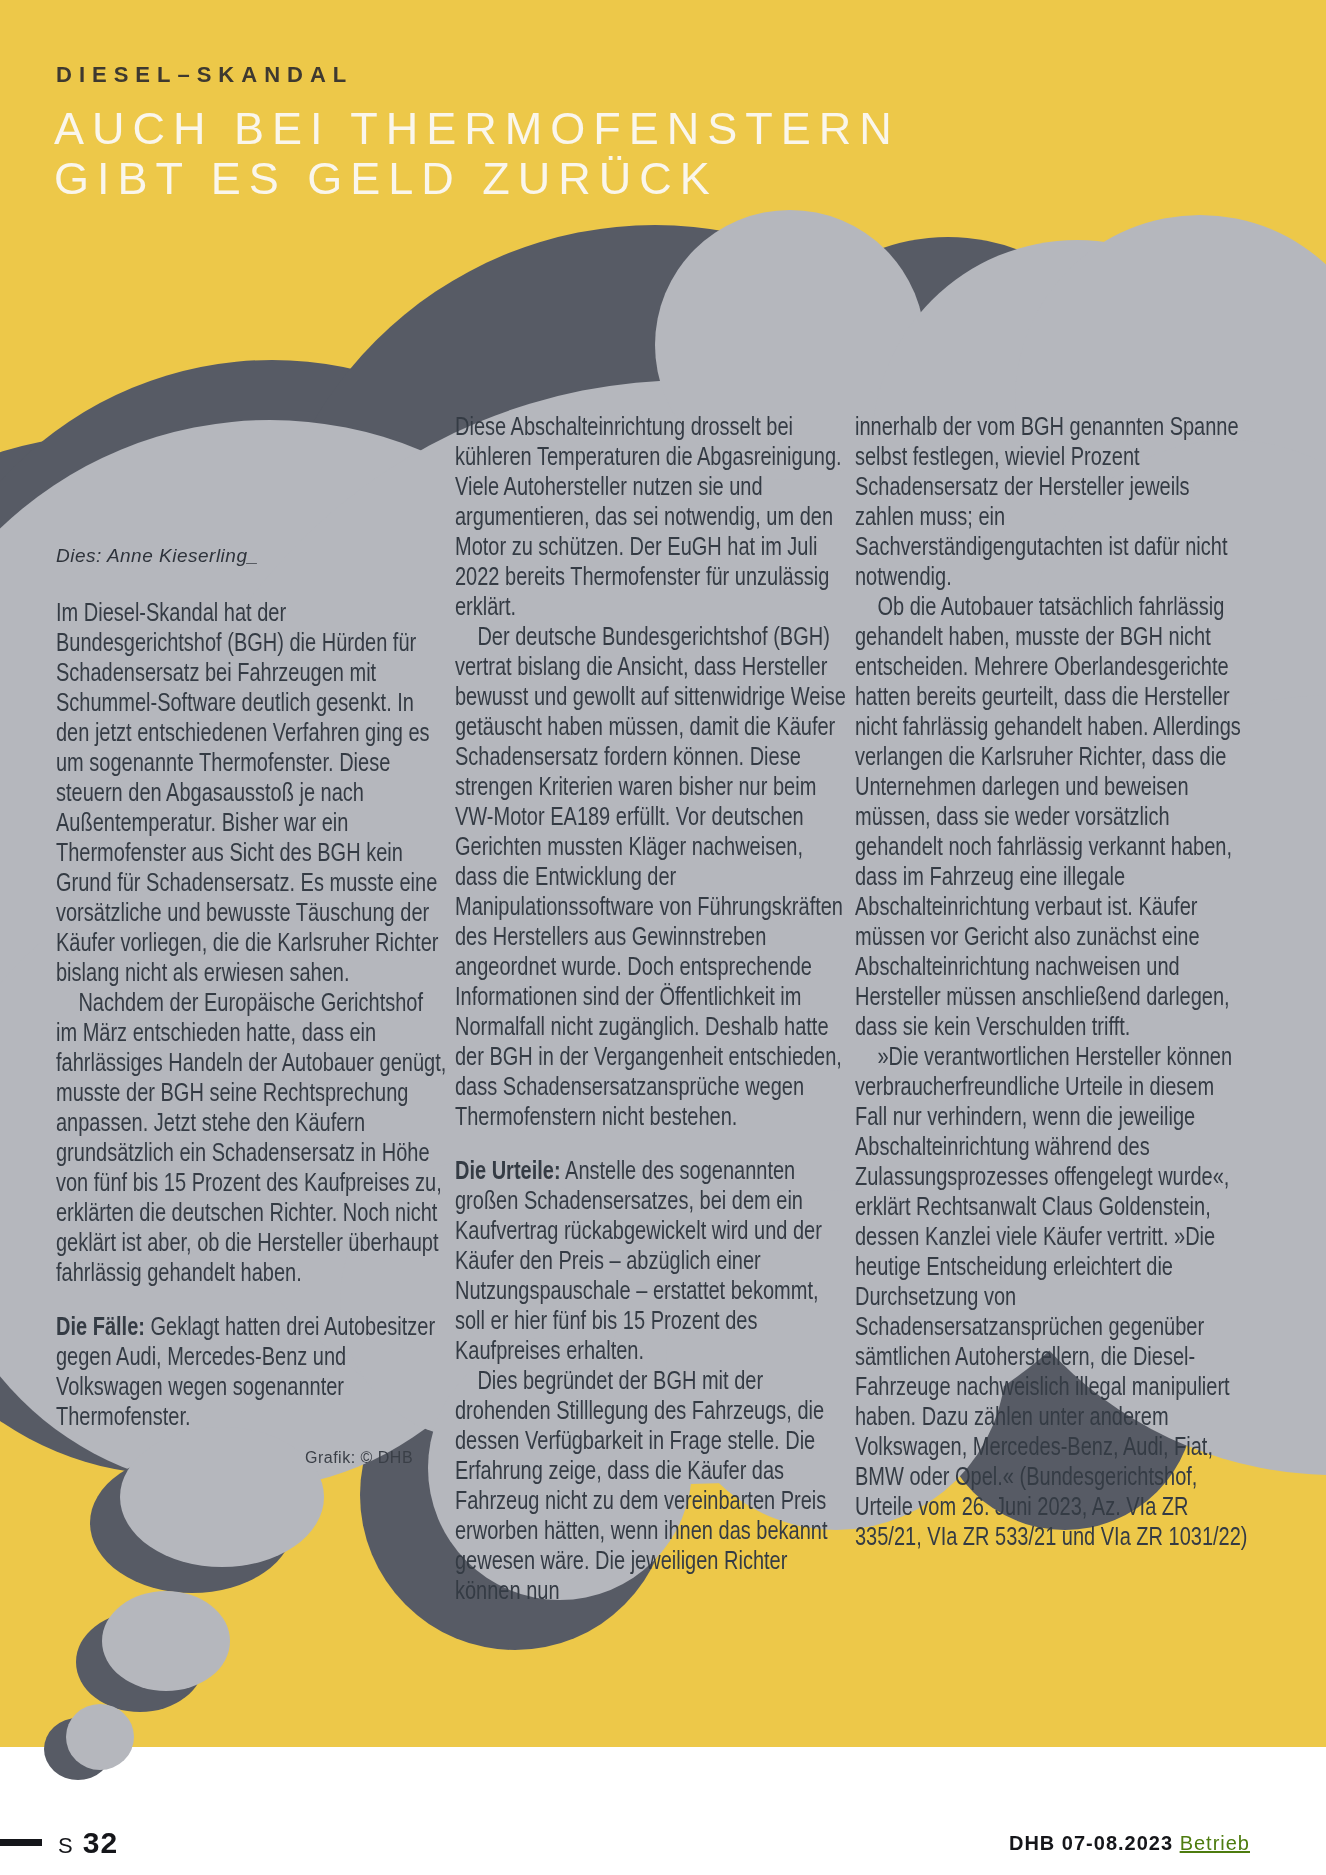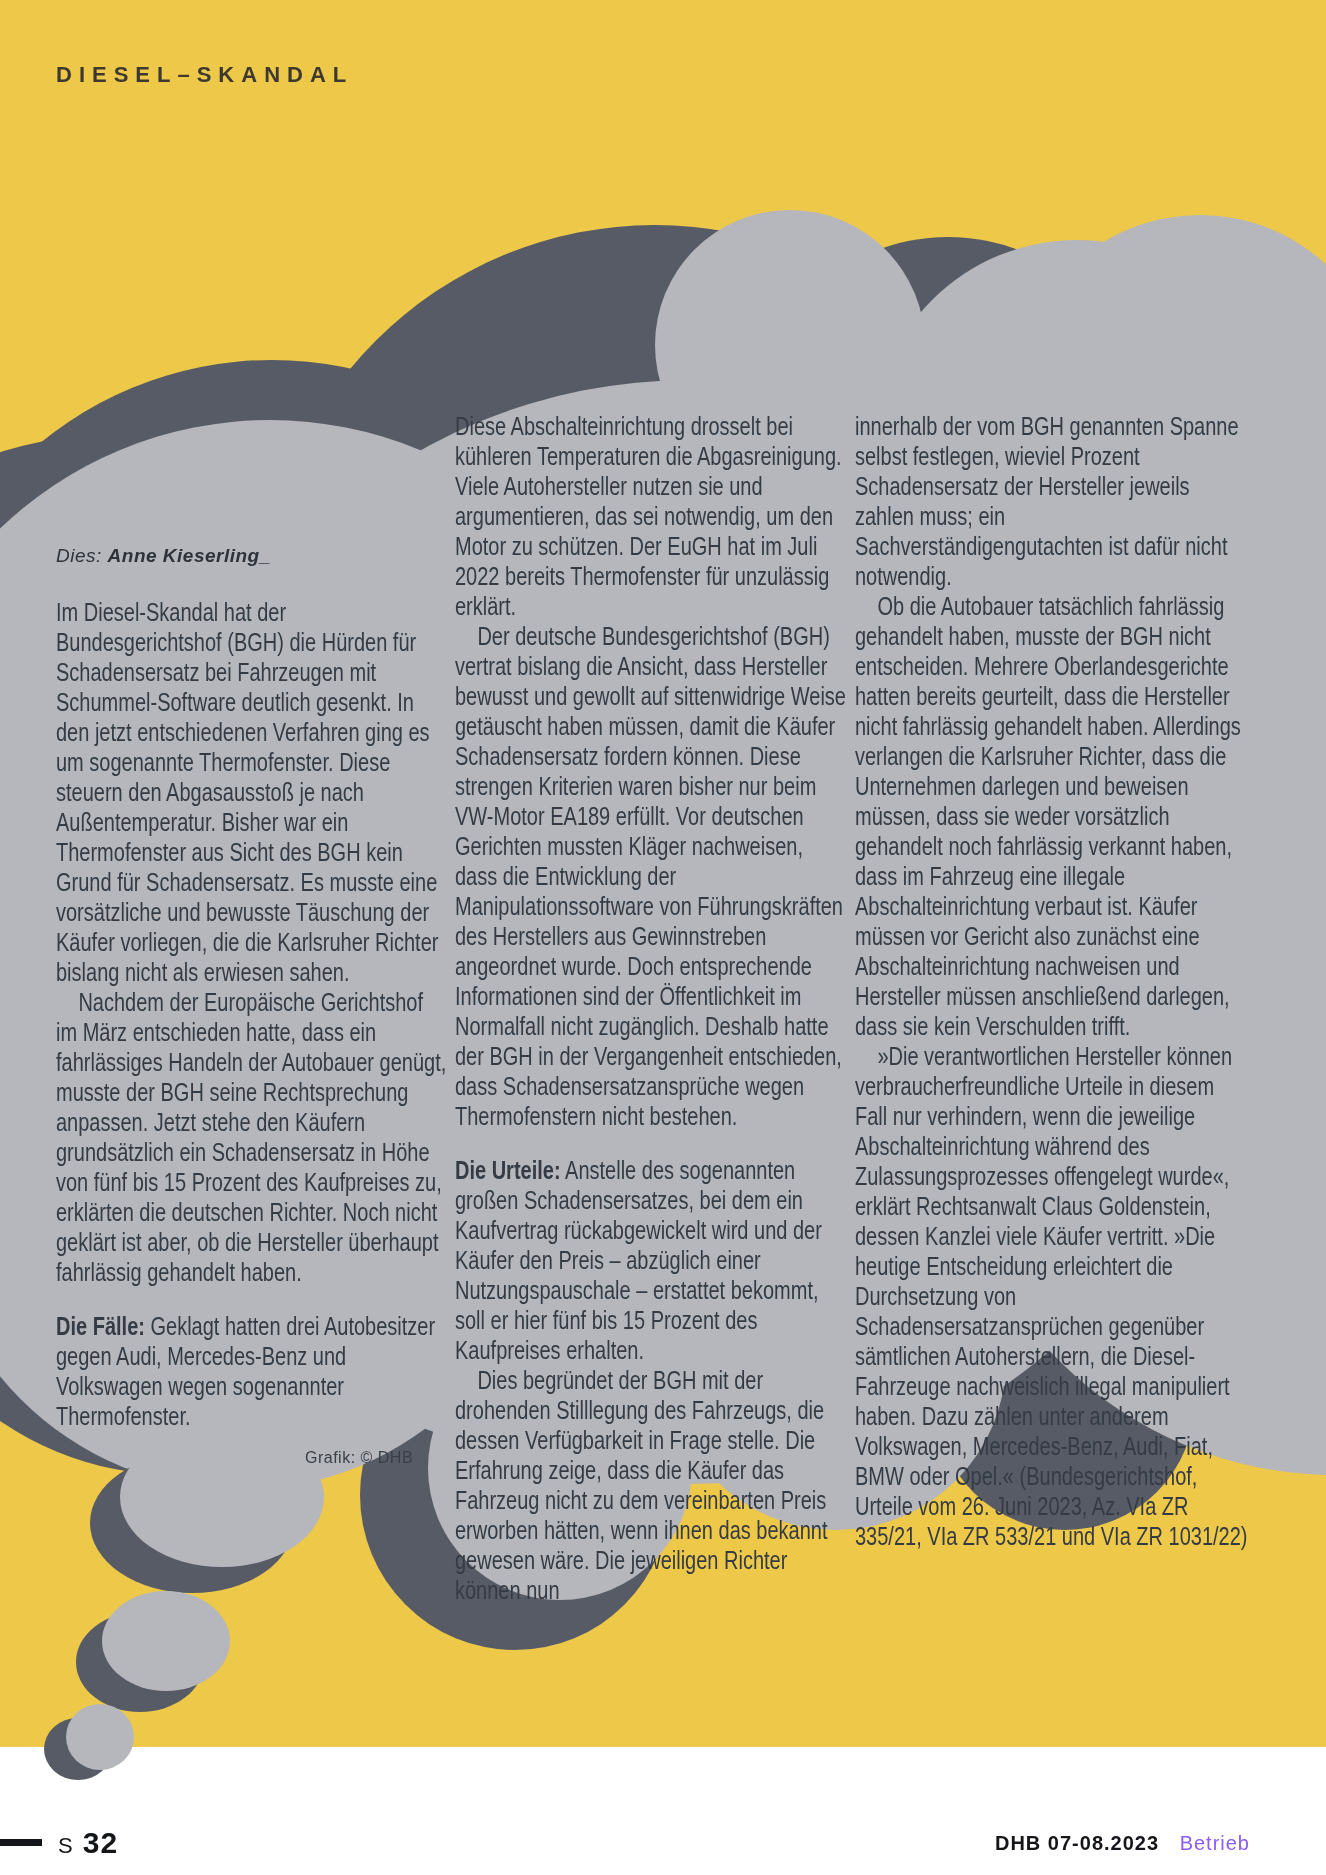--- a/index.html
+++ b/index.html
@@ -21,21 +21,21 @@
     position:absolute;left:54px;top:104px;
     font-size:45px;font-weight:400;letter-spacing:8px;
     line-height:50px;color:#FAF6EC;white-space:nowrap;
   }
 
   
   .byline{
     position:absolute;left:56px;top:545px;
     font-size:19px;font-style:italic;color:#2E333B;letter-spacing:0.5px;
   }
-  .byline .author{font-weight:700;}
+  .byline .author{font-weight:400;}
 
   
   .col{
     position:absolute;
     width:492px;
     transform:scaleX(0.80);transform-origin:0 0;
     font-size:25px;line-height:30px;color:#343B44;
     text-align:left;
   }
   .col p{margin:0;}
@@ -58,21 +58,21 @@
   .page-num{
     position:absolute;left:58px;top:1826px;
     color:#15161A;font-size:22px;letter-spacing:2px;
   }
   .page-num .num{font-weight:700;font-size:30px;letter-spacing:1px;}
   .footer-right{
     position:absolute;right:76px;top:1832px;
     font-size:20px;letter-spacing:1px;color:#15161A;
   }
   .footer-right .issue{font-weight:700;margin-left:8px;}
-  .footer-right .section{font-weight:400;color:#8b5cf6;margin-left:14px;}
+  .footer-right .section{font-weight:400;color:#4d7c0f;text-decoration:underline;}
 </style>
 </head>
 <body>
 
 <div class="page">
 
   <svg class="cloud" width="1326" height="1875" viewBox="0 0 1326 1875" aria-hidden="true">
 
     <rect x="0" y="0" width="1326" height="1747" fill="#EDC849"></rect>
 
@@ -108,20 +108,24 @@
     </g>
 
     <g fill="#B5B7BD">
       <ellipse cx="222" cy="1497" rx="102" ry="70"></ellipse>
       <ellipse cx="166" cy="1641" rx="64" ry="50"></ellipse>
       <ellipse cx="100" cy="1737" rx="34" ry="33"></ellipse>
     </g>
   </svg>
 
   <div class="kicker">DIESEL–SKANDAL</div>
+  <div class="headline">
+    <div>AUCH BEI THERMOFENSTERN</div>
+    <div>GIBT ES GELD ZURÜCK</div>
+  </div>
 
   <div class="byline">
     <span>Dies:</span>
     <span class="author">Anne Kieserling_</span>
   </div>
 
   <div class="col" id="col1">
     <p>Im Diesel-Skandal hat der Bundesgerichtshof (BGH) die Hürden für Schadensersatz bei Fahrzeugen mit Schummel-Software deutlich gesenkt. In den jetzt entschiedenen Verfahren ging es um sogenannte Thermofenster. Diese steuern den Abgasausstoß je nach Außentemperatur. Bisher war ein Thermofenster aus Sicht des BGH kein Grund für Schadensersatz. Es musste eine vorsätzliche und bewusste Täuschung der Käufer vorliegen, die die Karlsruher Richter bislang nicht als erwiesen sahen.</p>
     <p class="indent">Nachdem der Europäische Gerichtshof im März entschieden hatte, dass ein fahrlässiges Handeln der Autobauer genügt, musste der BGH seine Rechtsprechung anpassen. Jetzt stehe den Käufern grundsätzlich ein Schadensersatz in Höhe von fünf bis 15 Prozent des Kaufpreises zu, erklärten die deutschen Richter. Noch nicht geklärt ist aber, ob die Hersteller überhaupt fahrlässig gehandelt haben.</p>
     <p class="gap"><b class="lead">Die Fälle:</b> <span>Geklagt hatten drei Autobesitzer gegen Audi, Mercedes-Benz und Volkswagen wegen sogenannter Thermofenster.</span></p>

